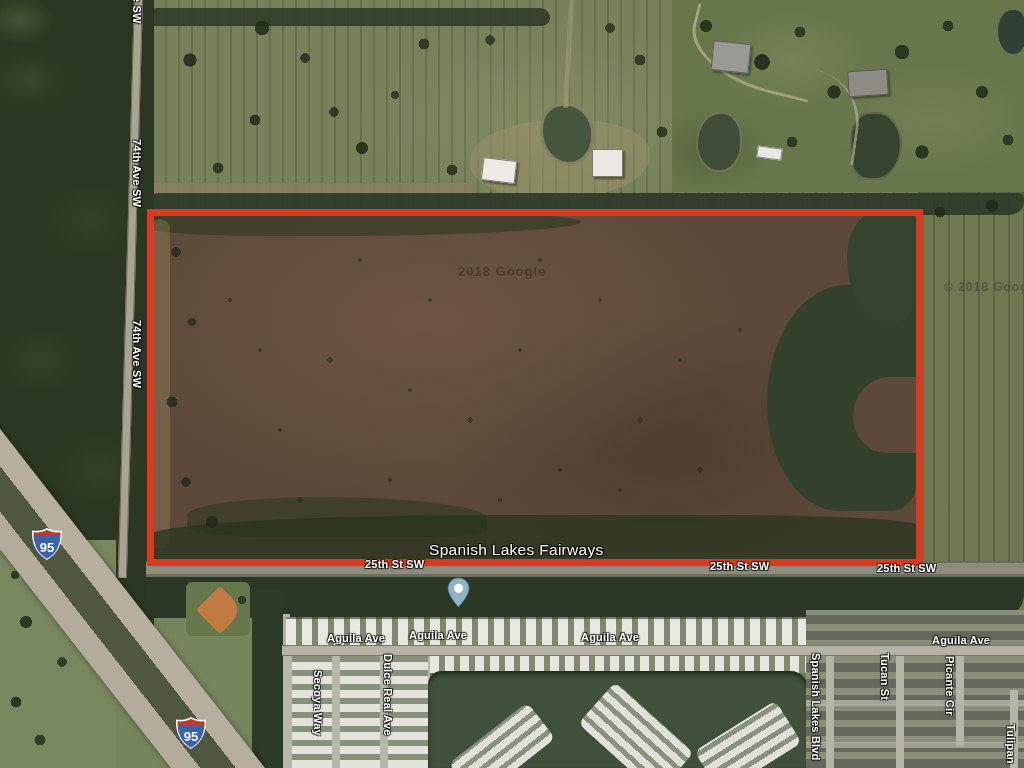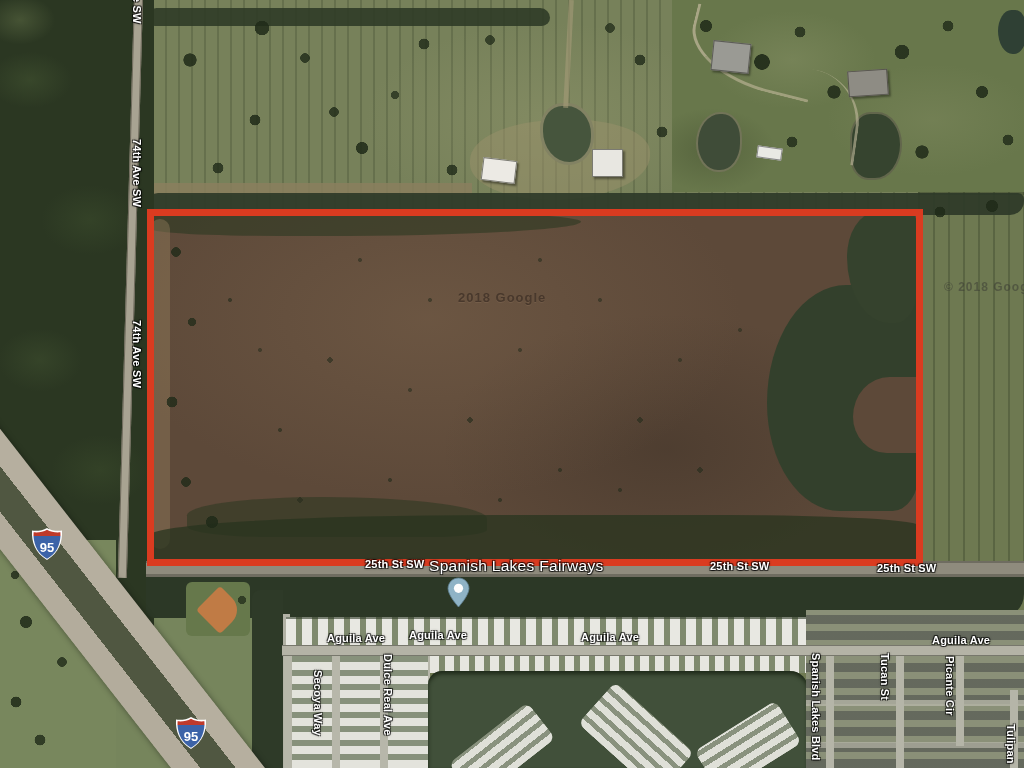--- a/index.html
+++ b/index.html
@@ -186,21 +186,21 @@
   }
   
   .parcel-outline{left:147px;top:209px;width:776px;height:357px;border:7px solid #da3b20;}
   
   .maplabel{
     color:#fff;font-size:11px;font-weight:bold;letter-spacing:.2px;white-space:nowrap;
     text-shadow:-1px -1px 0 rgba(0,0,0,.55),1px -1px 0 rgba(0,0,0,.55),-1px 1px 0 rgba(0,0,0,.55),1px 1px 0 rgba(0,0,0,.55),0 0 3px rgba(0,0,0,.8);
   }
   .vlabel{writing-mode:vertical-rl;}
   .place-label{font-size:15.5px;font-weight:normal;letter-spacing:.3px;}
-  .watermark-center{color:rgba(62,48,37,.78);font-size:13px;font-weight:bold;letter-spacing:1px;text-shadow:0 1px 0 rgba(150,125,100,.25);white-space:nowrap;margin-top:26px;}
+  .watermark-center{color:rgba(62,48,37,.78);font-size:13px;font-weight:bold;letter-spacing:1px;text-shadow:0 1px 0 rgba(150,125,100,.25);white-space:nowrap;}
   .watermark-right{color:rgba(60,62,52,.55);font-size:12px;font-weight:bold;letter-spacing:1px;white-space:nowrap;}
   .shield{width:32px;height:34px;}
   .pin{width:23px;height:31px;}
 </style>
 </head>
 <body>
 
 <div class="map">
 
   <div class="farmland"></div>
@@ -295,19 +295,19 @@
   <div class="maplabel" style="left:409px;top:629px;">Aguila Ave</div>
   <div class="maplabel" style="left:581px;top:631px;">Aguila Ave</div>
   <div class="maplabel" style="left:932px;top:634px;">Aguila Ave</div>
   <div class="maplabel vlabel" style="left:312px;top:670px;">Secoya Way</div>
   <div class="maplabel vlabel" style="left:382px;top:654px;">Dulce Real Ave</div>
   <div class="maplabel vlabel" style="left:810px;top:653px;">Spanish Lakes Blvd</div>
   <div class="maplabel vlabel" style="left:879px;top:653px;">Tucan St</div>
   <div class="maplabel vlabel" style="left:944px;top:656px;">Picante Cir</div>
   <div class="maplabel vlabel" style="left:1005px;top:724px;">Tulipan</div>
 
-  <div class="maplabel place-label" style="left:429px;top:557px;">Spanish Lakes Fairways</div>
+  <div class="maplabel place-label" style="left:429px;top:541px;">Spanish Lakes Fairways</div>
   <svg class="pin" style="left:447px;top:577px;" viewBox="0 0 23 31">
     <path d="M11.5 1 C5.7 1 1 5.7 1 11.5 C1 18.5 11.5 30 11.5 30 C11.5 30 22 18.5 22 11.5 C22 5.7 17.3 1 11.5 1 Z" fill="#8fb3c6" stroke="#5e7f91" stroke-width="0.8"></path>
     <circle cx="11.5" cy="11.3" r="4.6" fill="#fdfdfd"></circle>
   </svg>
 
 </div>
 
 </body></html>

